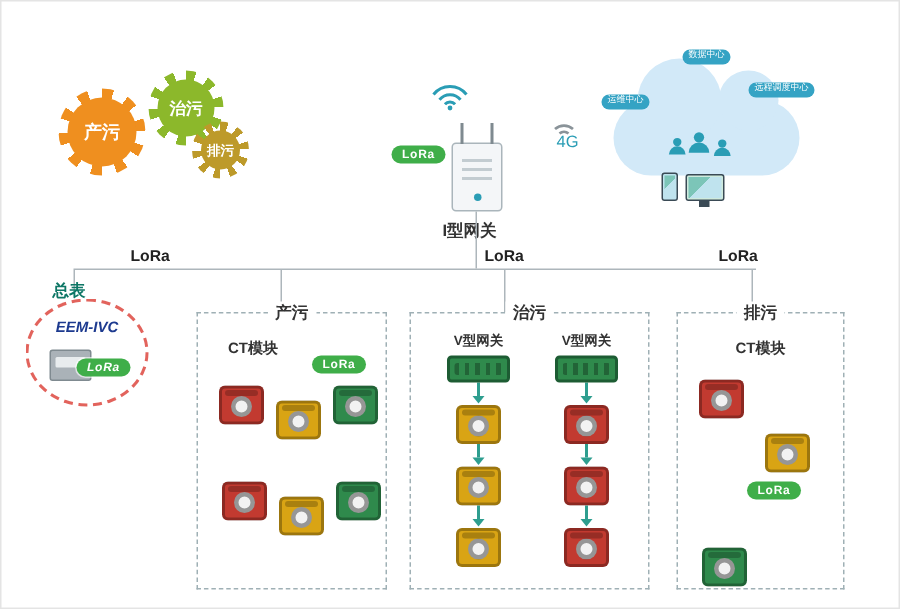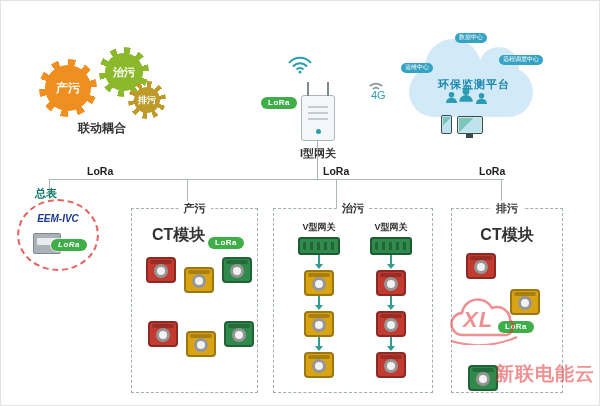--- a/index.html
+++ b/index.html
@@ -17,21 +17,21 @@
      display:flex;align-items:center;justify-content:center;color:#fff;font-weight:bold;}
 
   
   .lora-badge{position:absolute;background:#3fae49;color:#fff;font-size:8px;font-weight:bold;
      padding:2px 7px;border-radius:9px;line-height:1;letter-spacing:.5px;box-shadow:0 0 0 1px rgba(255,255,255,.6);}
 
   
   .zone{position:absolute;border:1px dashed #9fb0b5;box-sizing:border-box;}
   .zone-label{position:absolute;top:-8px;left:50%;transform:translateX(-50%);background:#fff;
      padding:0 5px;font-size:11px;font-weight:600;color:#333;white-space:nowrap;}
-  .ct-label{position:absolute;font-size:16px;font-weight:bold;color:#333;white-space:nowrap;}
+  .ct-label{position:absolute;font-size:10px;font-weight:bold;color:#333;white-space:nowrap;}
 
   
   .module{width:30px;height:26px;border-radius:4px;position:relative;flex:0 0 auto;
      border:2px solid rgba(0,0,0,.28);box-sizing:border-box;}
   .module::before{content:"";position:absolute;top:1px;left:2px;right:2px;height:4px;
      background:rgba(0,0,0,.22);border-radius:2px;}
   .module::after{content:"";position:absolute;width:8px;height:8px;border-radius:50%;
      background:#f2f2f2;border:3px solid rgba(0,0,0,.38);top:55%;left:50%;transform:translate(-50%,-50%);}
   .red{background:#c23a30;}
   .yellow{background:#d9a414;}
@@ -101,45 +101,43 @@
     <div class="gbody" style="font-size:12px;">产污</div>
   </div>
   <div class="gear" style="left:98px;top:46px;width:50px;height:50px;--c:#8cb82b;">
     <div class="teeth"></div>
     <div class="gbody" style="font-size:11px;">治污</div>
   </div>
   <div class="gear" style="left:127px;top:80px;width:38px;height:38px;--c:#bd9a2a;">
     <div class="teeth"></div>
     <div class="gbody" style="font-size:9px;">排污</div>
   </div>
-  <div class="lbl" style="left:58px;top:119px;width:86px;text-align:center;font-size:12px;">联动耦合</div>
 
   <svg class="abs" style="left:286px;top:54px;" width="26" height="19" viewBox="0 0 26 19">
     <path d="M2 8 A 14 14 0 0 1 24 8" fill="none" stroke="#2a9db5" stroke-width="2"></path>
     <path d="M6 11.5 A 9 9 0 0 1 20 11.5" fill="none" stroke="#2a9db5" stroke-width="2"></path>
     <path d="M9.6 14.5 A 4.6 4.6 0 0 1 16.4 14.5" fill="none" stroke="#2a9db5" stroke-width="2"></path>
     <circle cx="13" cy="17" r="1.6" fill="#2a9db5"></circle>
   </svg>
 
   <span class="lora-badge" style="left:260px;top:96px;">LoRa</span>
   <div class="gw-device" style="left:300px;top:94px;">
     <div class="gw-vents"></div>
     <div class="gw-dot"></div>
   </div>
-  <div class="lbl" style="left:294px;top:145px;width:46px;text-align:center;">I型网关</div>
+  <div class="lbl" style="left:294px;top:145px;width:46px;">I型网关</div>
 
   <svg class="abs" style="left:366px;top:76px;" width="18" height="13" viewBox="0 0 18 13">
     <path d="M3 9 A 9 9 0 0 1 15 9" fill="none" stroke="#8a9399" stroke-width="1.8"></path>
     <path d="M6 12 A 4.5 4.5 0 0 1 12 12" fill="none" stroke="#8a9399" stroke-width="1.8"></path>
   </svg>
   <span class="g4-text" style="left:370px;top:88px;">4G</span>
 
   <div class="cloud-wrap">
     <div class="cloud-main"></div>
-    <div class="cloud-title">环保监测平台</div>
     <span class="cloud-badge" style="left:56px;top:4px;">数据中心</span>
     <span class="cloud-badge" style="left:2px;top:34px;">运维中心</span>
     <span class="cloud-badge" style="left:100px;top:26px;">远程调度中心</span>
     <svg class="person" style="left:46px;top:62px;" width="13" height="13" viewBox="0 0 14 14">
       <circle cx="7" cy="4" r="3" fill="#2a9db5"></circle>
         <path d="M1 13a6 6 0 0 1 12 0z" fill="#2a9db5"></path>
     </svg>
     <svg class="person" style="left:59px;top:58px;" width="16" height="16" viewBox="0 0 14 14">
       <circle cx="7" cy="4" r="3" fill="#2a9db5"></circle>
         <path d="M1 13a6 6 0 0 1 12 0z" fill="#2a9db5"></path>
@@ -226,22 +224,14 @@
   <div class="zone" style="left:450px;top:207px;width:112px;height:185px;">
     <span class="zone-label">排污</span>
     <span class="ct-label" style="left:50%;top:16px;transform:translateX(-50%);">CT模块</span>
     <div class="module abs red" style="left:14px;top:44px;"></div>
     <div class="module abs yellow" style="left:58px;top:54px;"></div>
     <div class="module abs green" style="left:16px;top:104px;"></div>
     <span class="lora-badge" style="left:46px;top:112px;">LoRa</span>
 
   </div>
 
-  <div class="watermark">
-    <svg class="wm-cloud" width="76" height="50" viewBox="0 0 76 50">
-      <path d="M18 40 a11 11 0 0 1 -1 -22 a16 16 0 0 1 30 -5 a13 13 0 0 1 18 12 a9 9 0 0 1 -3 15 z" fill="none" stroke="#e23434" stroke-width="2.5"></path>
-      <path d="M6 46 q34 10 66 -4" fill="none" stroke="#e23434" stroke-width="2"></path>
-    </svg>
-    <span class="wm-xl">XL</span>
-    <span class="wm-text">新联电能云</span>
-  </div>
 
 </div>
 
 </body></html>

